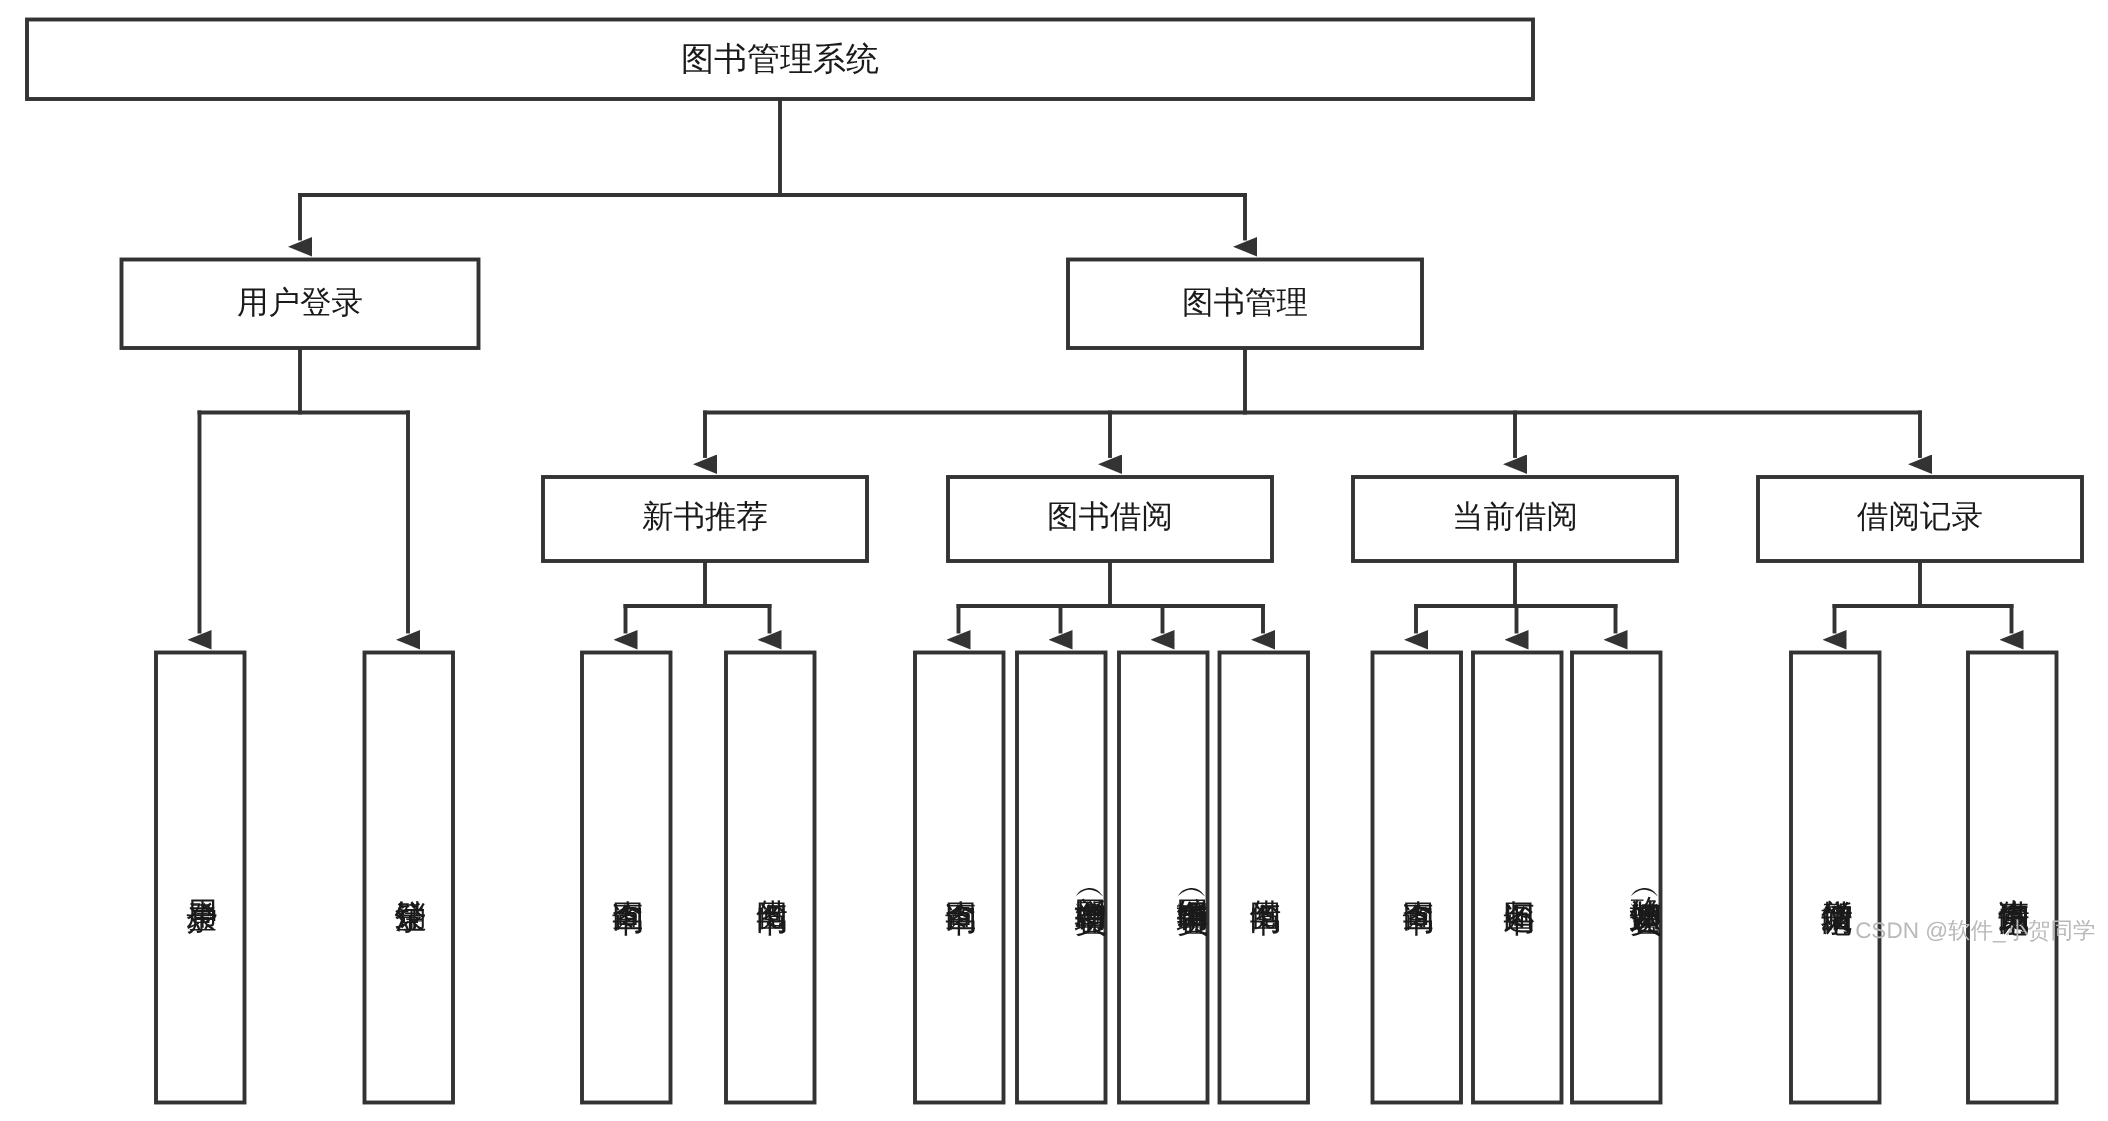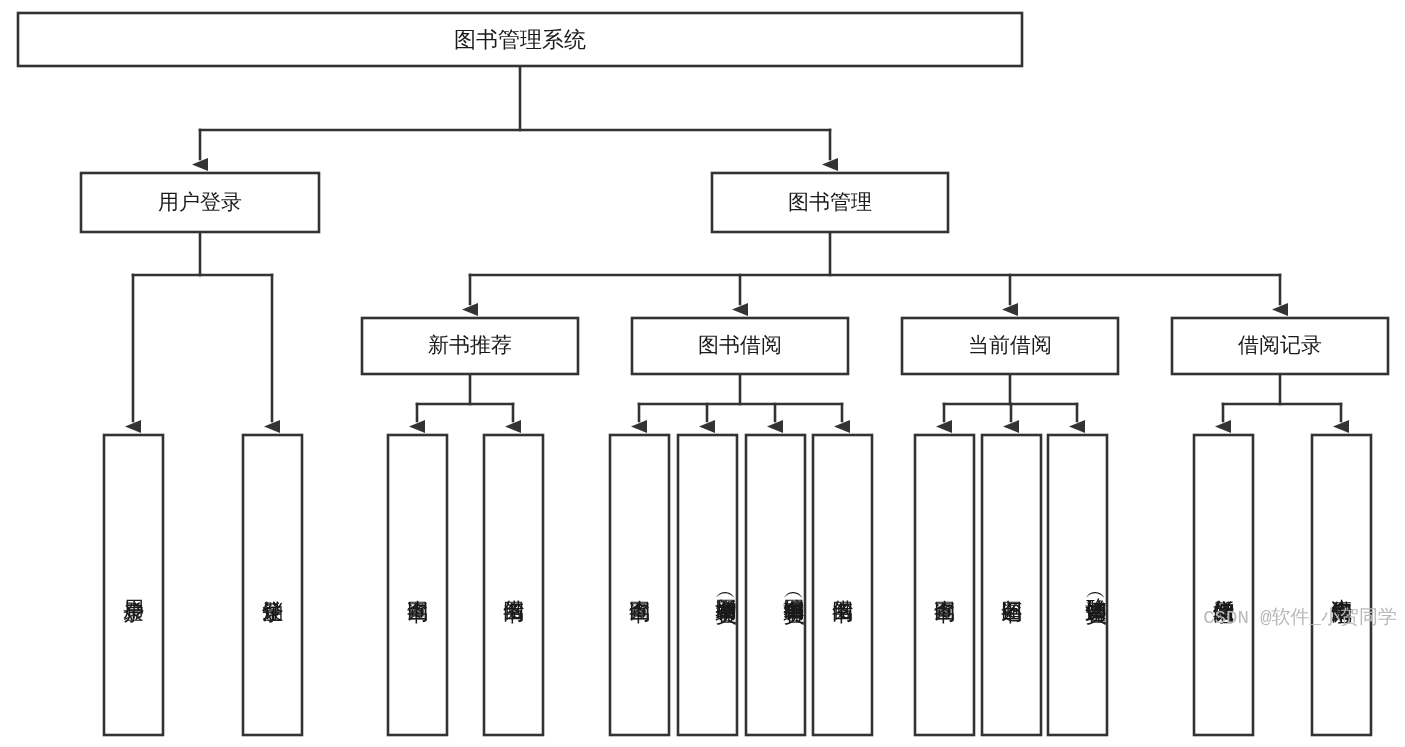--- a/index.html
+++ b/index.html
@@ -62,22 +62,22 @@
     color: #1a1a1a;
     letter-spacing: 1px;
     white-space: nowrap;
     text-align: center;
     pointer-events: none;
   }
   .watermark {
     position: absolute;
     right: 8px;
     bottom: 6px;
-    font-family: Liberation Mono, monospace;
-    font-size: 19px;
+    font-family: Liberation Sans, sans-serif;
+    font-size: 15px;
     color: #b9b9b9;
     white-space: nowrap;
     user-select: none;
   }
 </style>
 </head>
 <body>
 
 <div id="diagram-root">
 

